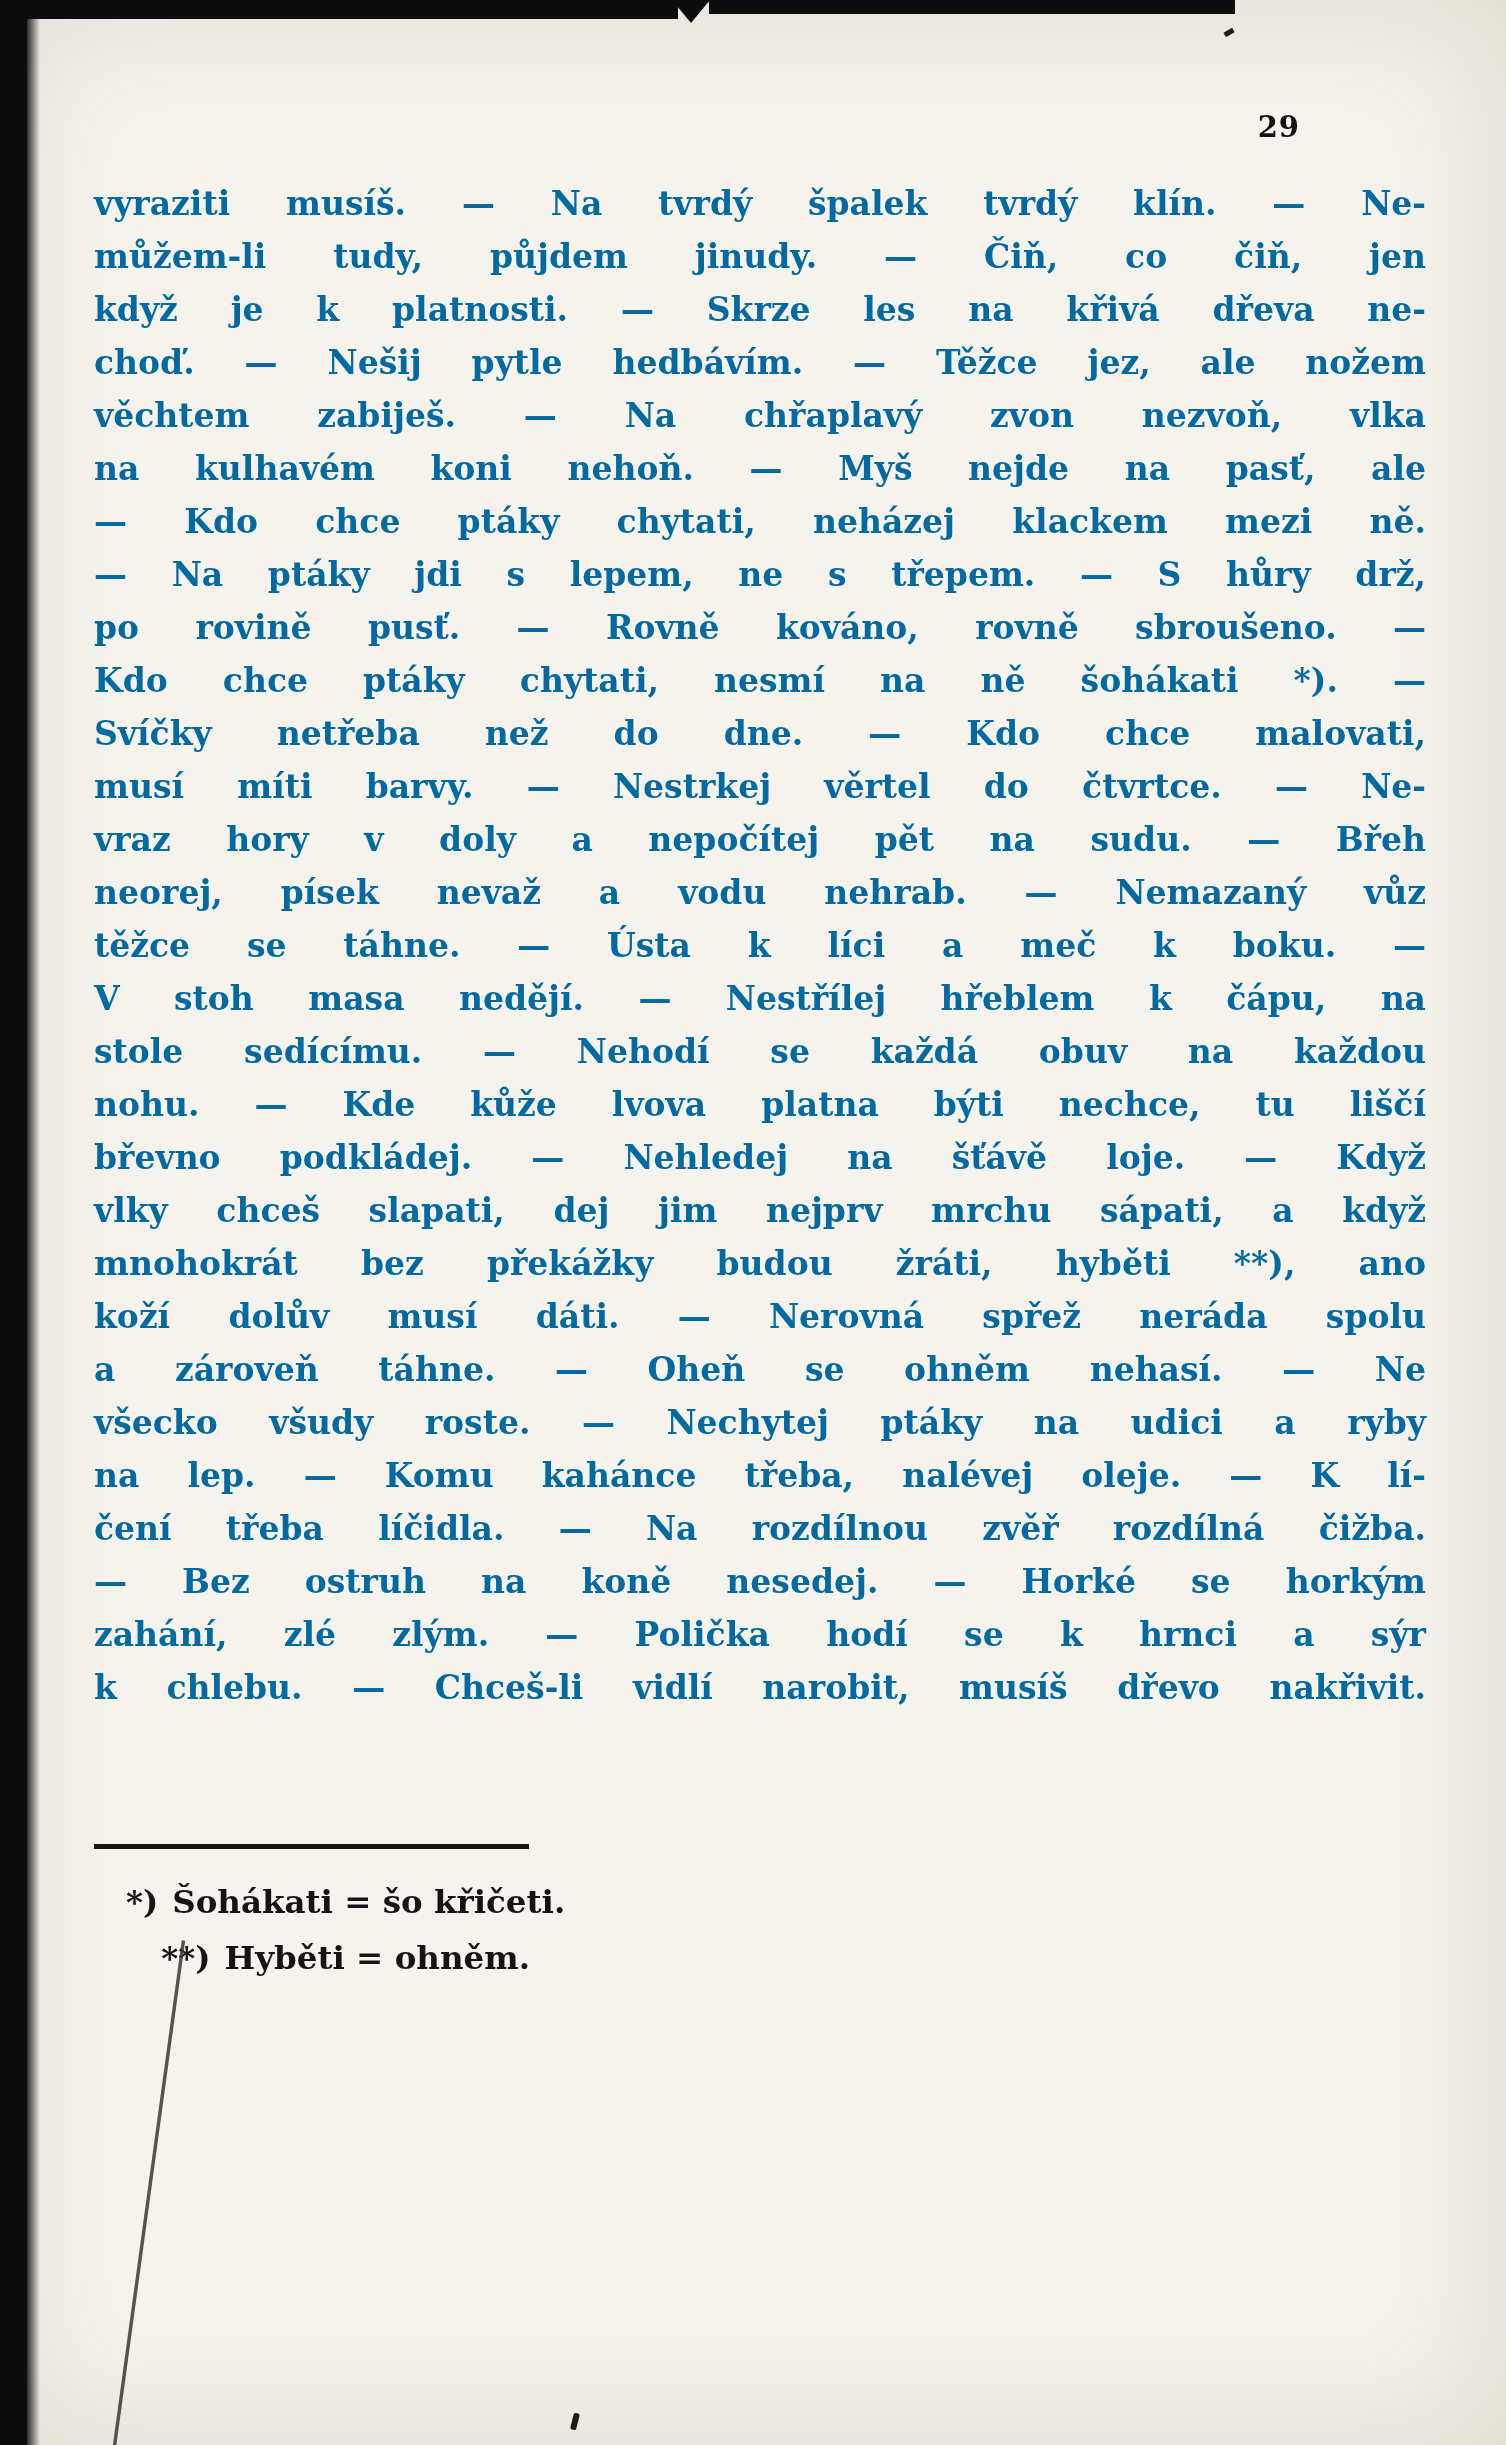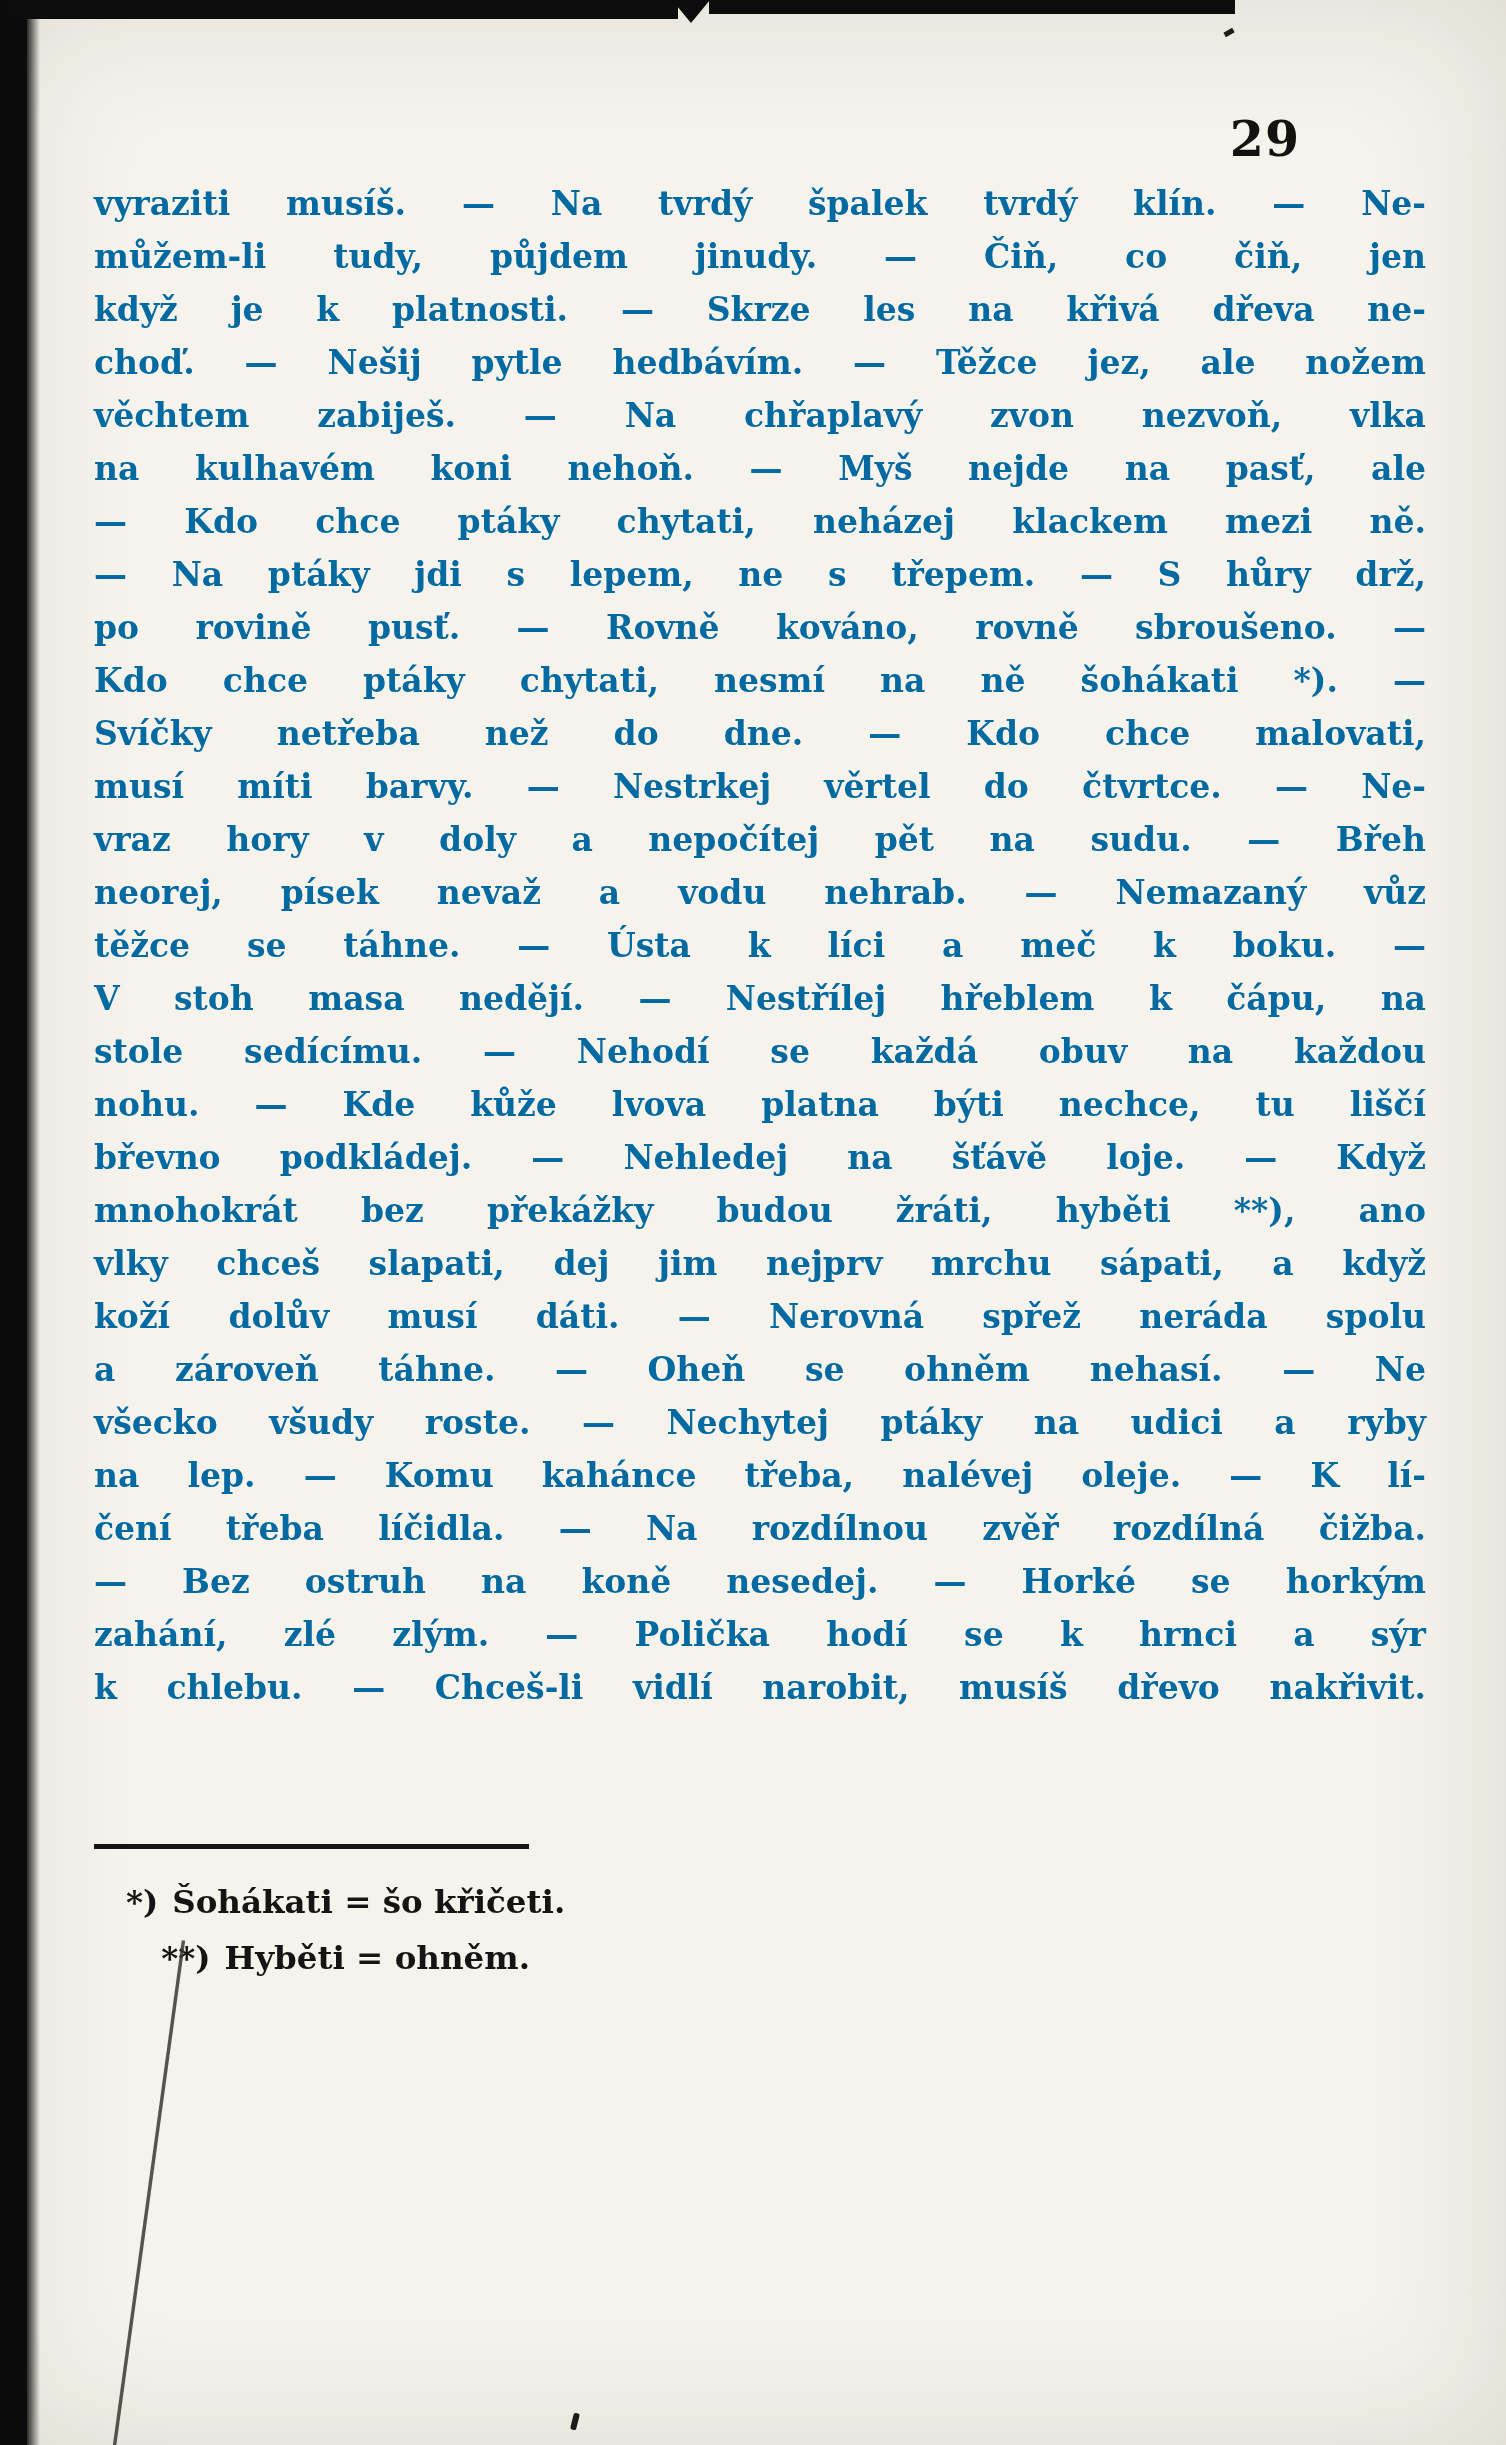--- a/index.html
+++ b/index.html
@@ -40,21 +40,21 @@
   }
   .edge-top-notch {
     position: absolute; left: 672px; top: 0;
     width: 0; height: 0;
     border-left: 19.7px solid transparent;
     border-right: 19.7px solid transparent;
     border-top: 23.6px solid #0c0c0c;
   }
   .page-number {
     position: absolute; top: 110px; right: 206px;
-    font-size: 49px; font-weight: bold; color: #141210;
+    font-size: 29px; font-weight: bold; color: #141210;
     letter-spacing: 1px;
     margin-left: 24px;
   }
   .text-block {
     position: absolute; left: 94px; top: 177px;
     width: 1332px;
   }
   .line {
     font-size: 33px;
     line-height: 53px;
@@ -125,22 +125,22 @@
     <div class="line">Kdo chce ptáky chytati, nesmí na ně šohákati *). —</div>
     <div class="line">Svíčky netřeba než do dne. — Kdo chce malovati,</div>
     <div class="line">musí míti barvy. — Nestrkej věrtel do čtvrtce. — Ne-</div>
     <div class="line">vraz hory v doly a nepočítej pět na sudu. — Břeh</div>
     <div class="line">neorej, písek nevaž a vodu nehrab. — Nemazaný vůz</div>
     <div class="line">těžce se táhne. — Ústa k líci a meč k boku. —</div>
     <div class="line">V stoh masa nedějí. — Nestřílej hřeblem k čápu, na</div>
     <div class="line">stole sedícímu. — Nehodí se každá obuv na každou</div>
     <div class="line">nohu. — Kde kůže lvova platna býti nechce, tu liščí</div>
     <div class="line">břevno podkládej. — Nehledej na šťávě loje. — Když</div>
+    <div class="line">vlky chceš slapati, dej jim nejprv mrchu sápati, a když</div>
     <div class="line">mnohokrát bez překážky budou žráti, hyběti **), ano</div>
-    <div class="line">vlky chceš slapati, dej jim nejprv mrchu sápati, a když</div>
     <div class="line">koží dolův musí dáti. — Nerovná spřež neráda spolu</div>
     <div class="line">a zároveň táhne. — Oheň se ohněm nehasí. — Ne</div>
     <div class="line">všecko všudy roste. — Nechytej ptáky na udici a ryby</div>
     <div class="line">na lep. — Komu kahánce třeba, nalévej oleje. — K lí-</div>
     <div class="line">čení třeba líčidla. — Na rozdílnou zvěř rozdílná čižba.</div>
     <div class="line">— Bez ostruh na koně nesedej. — Horké se horkým</div>
     <div class="line">zahání, zlé zlým. — Polička hodí se k hrnci a sýr</div>
     <div class="line">k chlebu. — Chceš-li vidlí narobit, musíš dřevo nakřivit.</div>
   </div>
 

